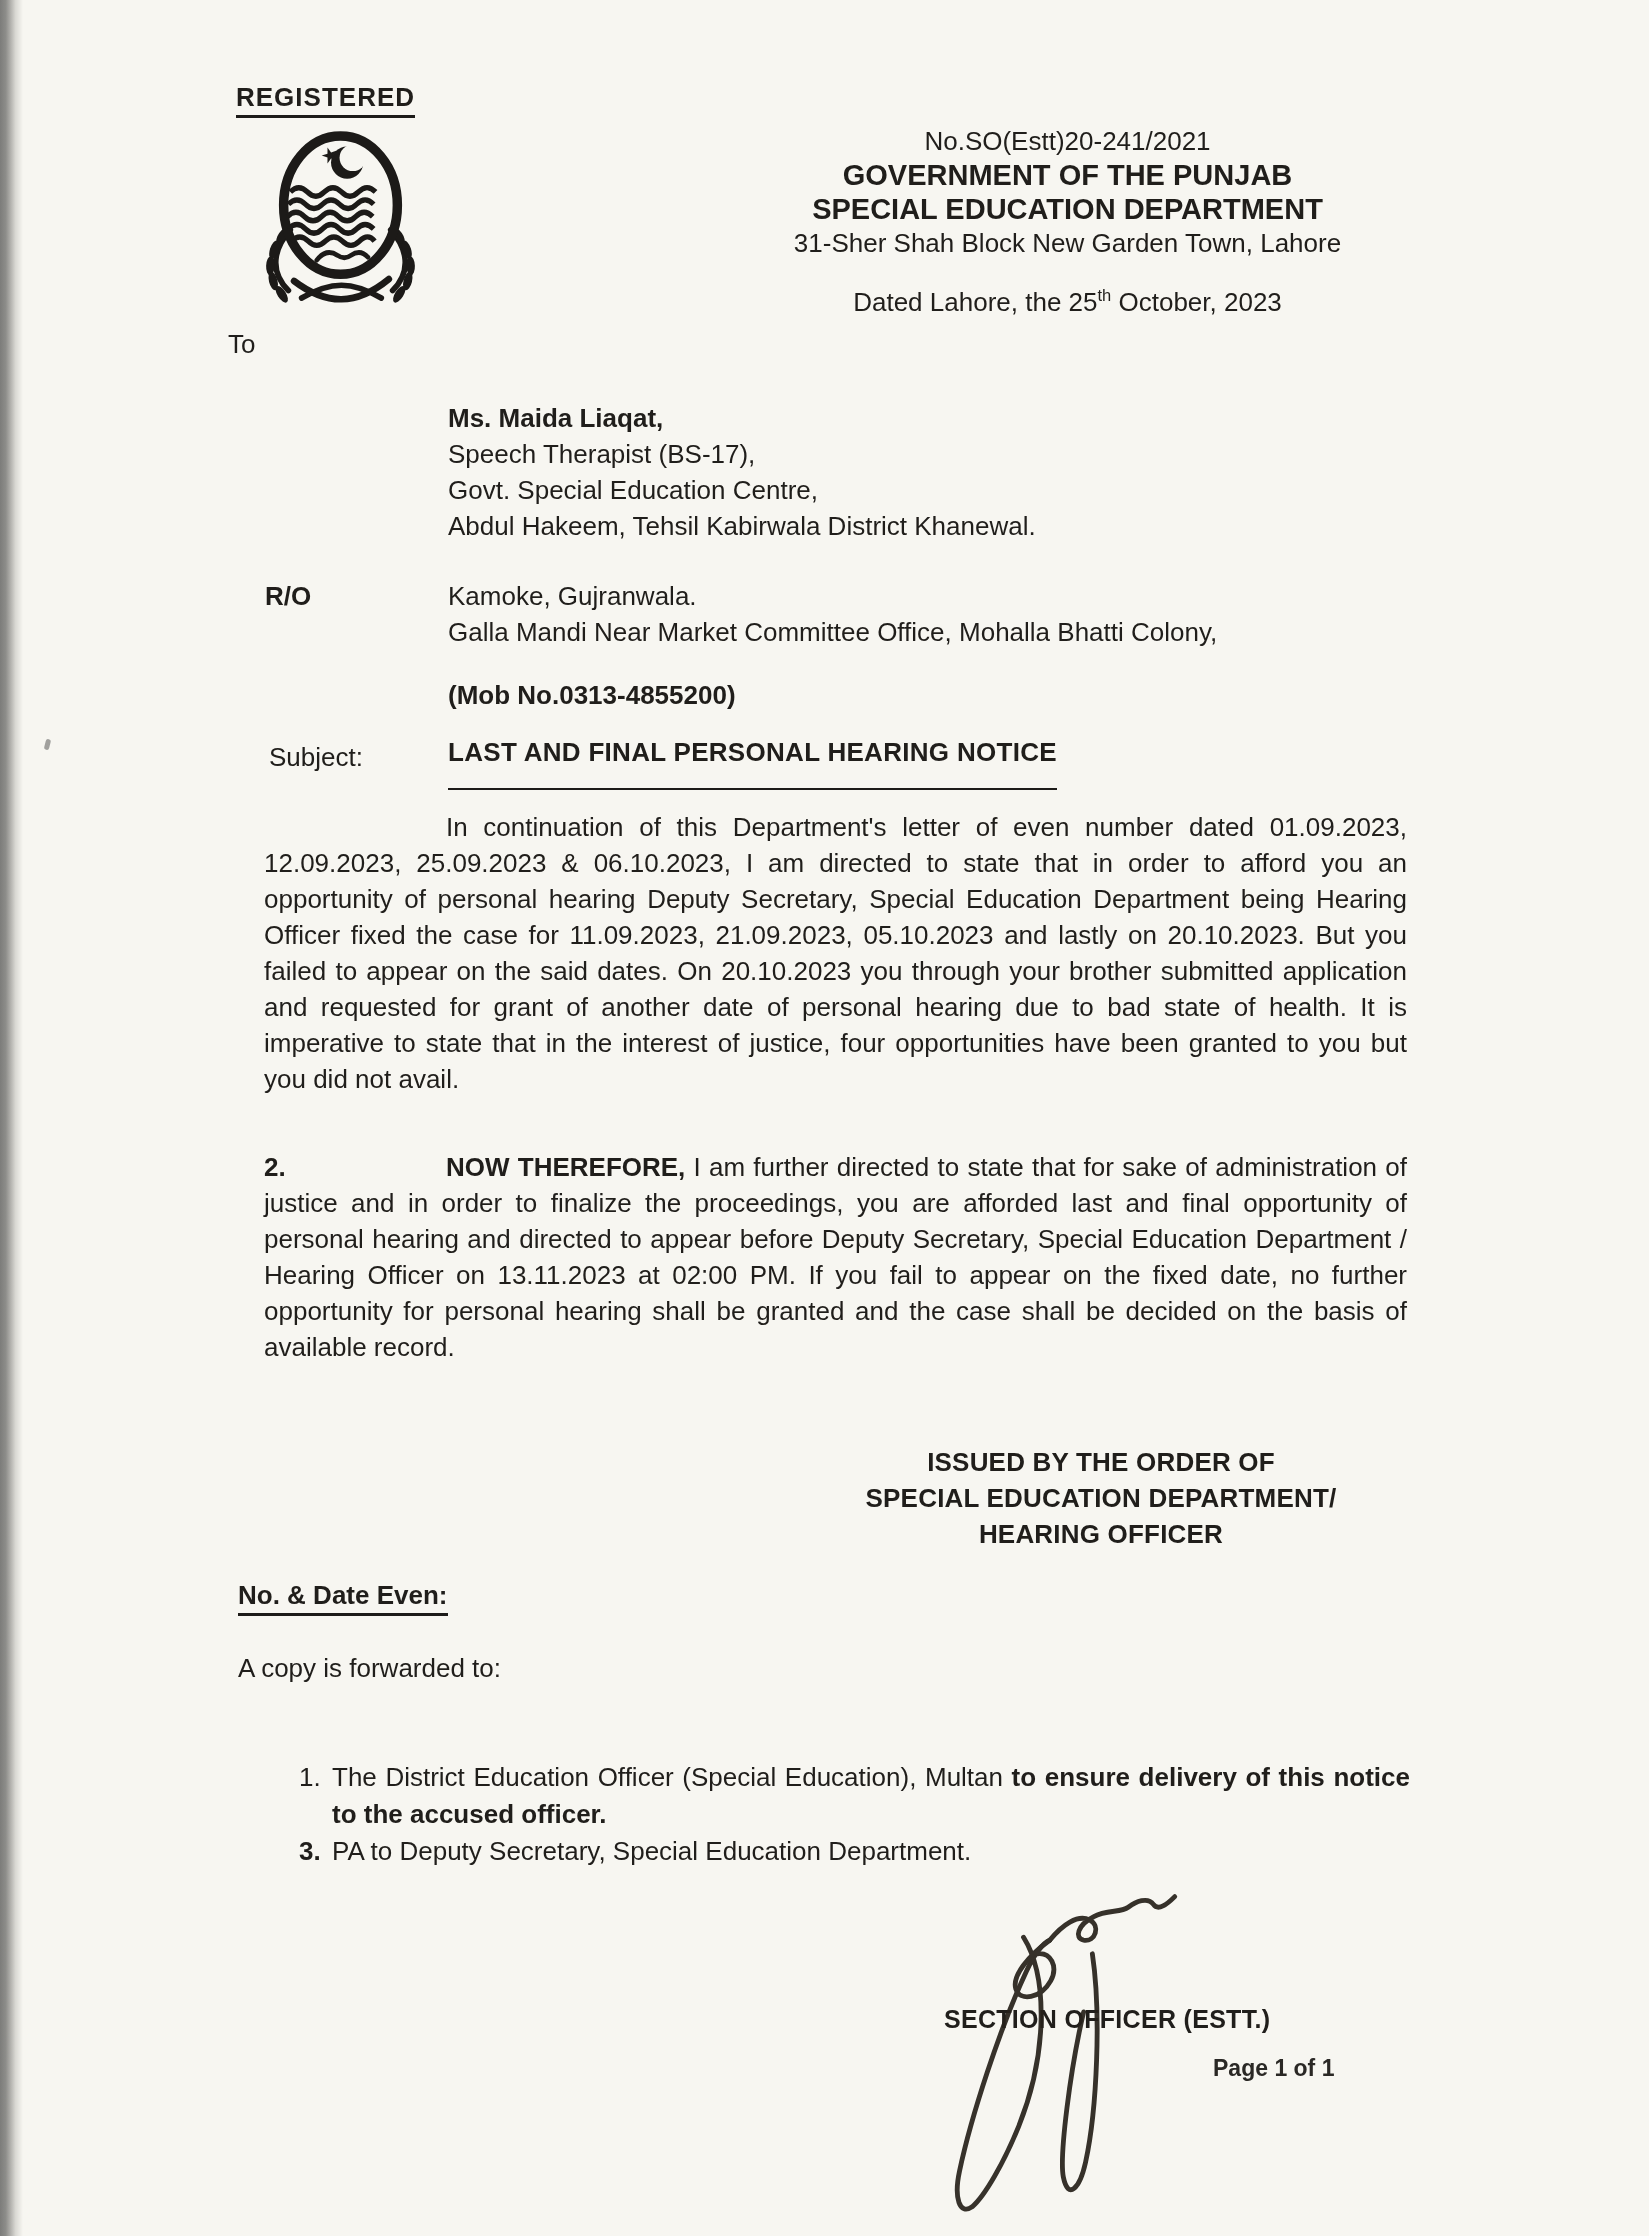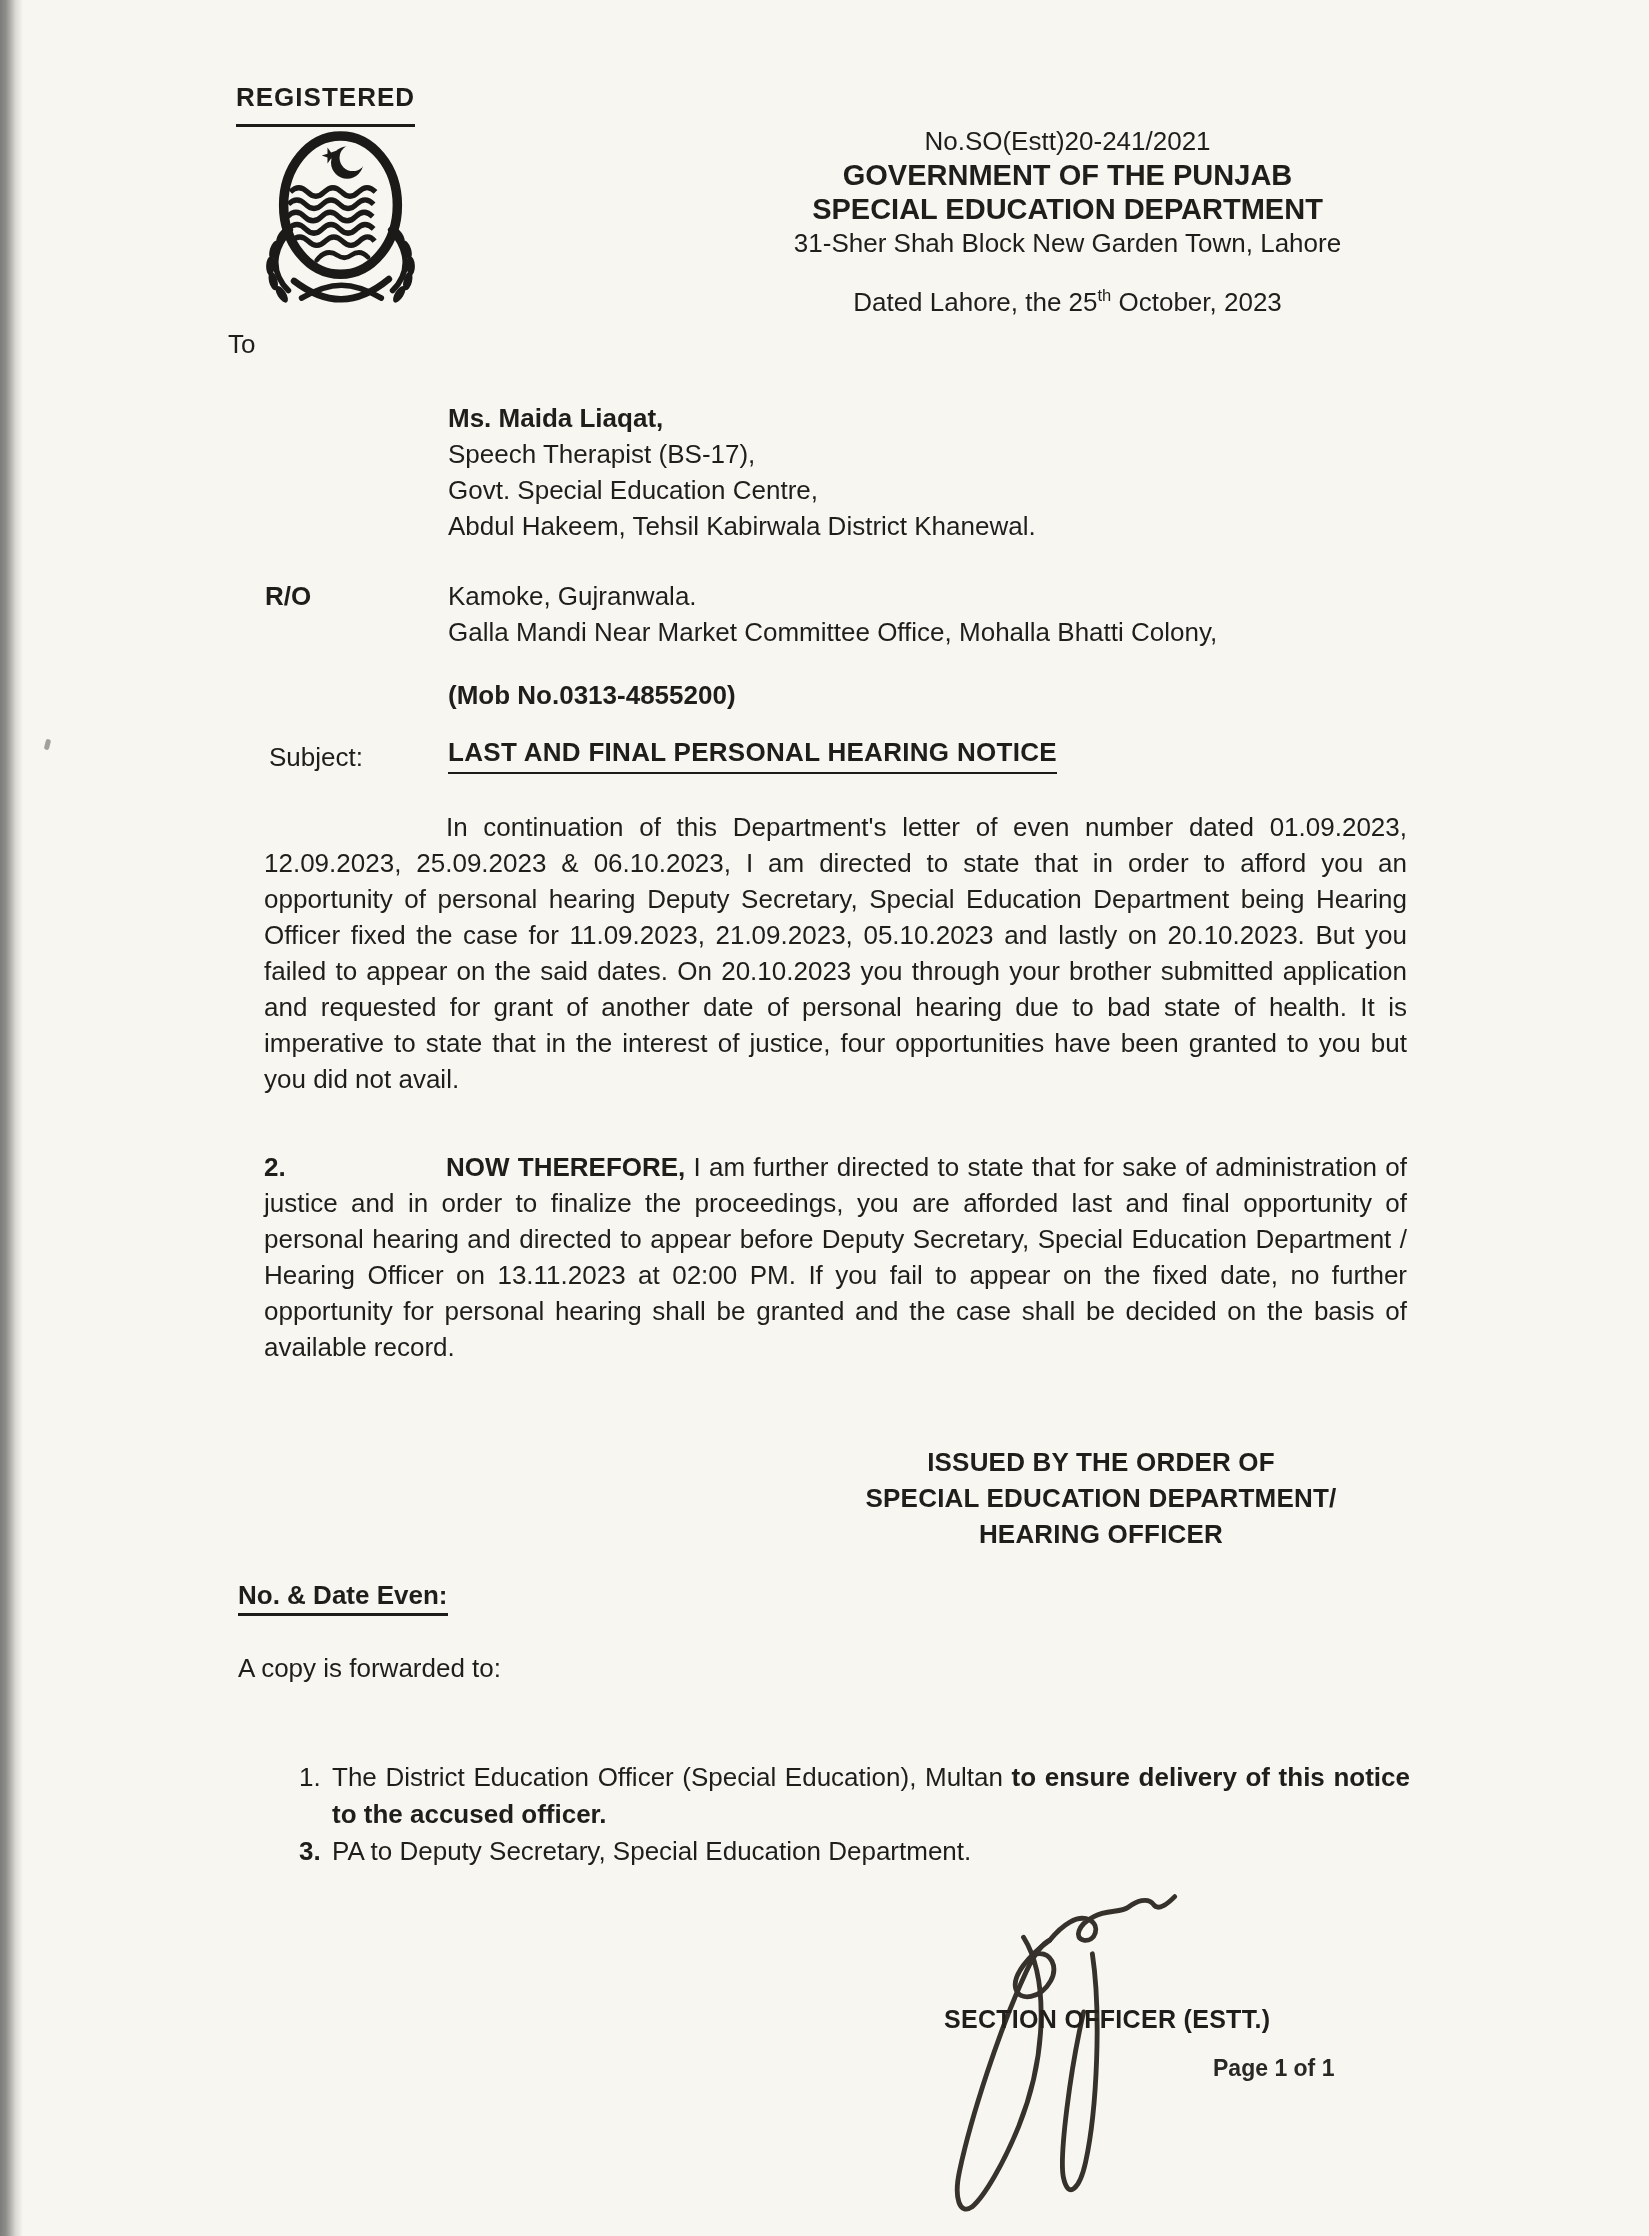--- a/index.html
+++ b/index.html
@@ -24,36 +24,36 @@
     left: 0; top: 0; bottom: 0; width: 23px;
     background: linear-gradient(90deg, #7c7c7a 0px, #8d8d8a 5.8px, #b3b2ae 10.7px, #d9d8d3 15.5px, #f7f6f1 23px);
   }
   .scan-speck {
     width: 4.9px; height: 10.7px; border-radius: 2.9px;
     background: #8b8b88; transform: rotate(14deg); opacity: .8;
   }
 
   .registered {
     font-size: 26px; font-weight: bold; letter-spacing: 1px;
-    border-bottom: 3.9px solid #1d1b19; padding-bottom: 11px;
+    border-bottom: 3.9px solid #1d1b19; padding-bottom: 2px;
   }
 
   .hdr-right { width: 737px; text-align: center; line-height: 34px; font-size: 26px; }
   .hdr-right .org { font-weight: bold; font-size: 29px; }
 
   .date-line { width: 737px; text-align: center; font-size: 26px; }
   .date-line sup { font-size: 16.5px; vertical-align: super; line-height: 0; }
 
   .body-text { font-size: 26px; line-height: 36px; }
 
   .addr-block { line-height: 36px; font-size: 26px; }
 
   .subject-title {
     font-size: 26px; font-weight: bold;
-    border-bottom: 2.9px solid #1d1b19; padding-bottom: 4px;
+    border-bottom: 2.9px solid #1d1b19; padding-bottom: 20px;
     letter-spacing: 0.3px;
   }
 
   .para {
     width: 1143px; font-size: 26px; line-height: 36px;
     text-align: justify; position: absolute;
   }
   .para.indent { text-indent: 182px; }
   .p2num { position: absolute; left: 0; top: 0; font-weight: bold; text-indent: 0; }
 

